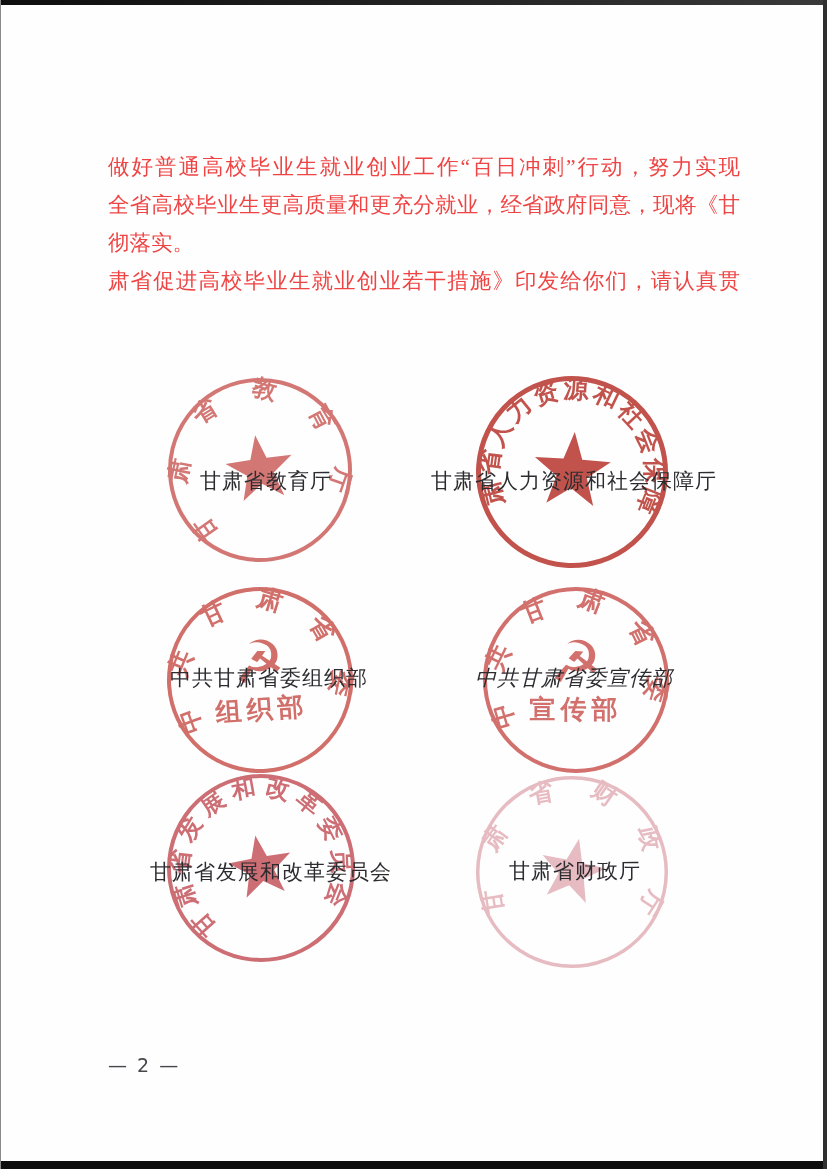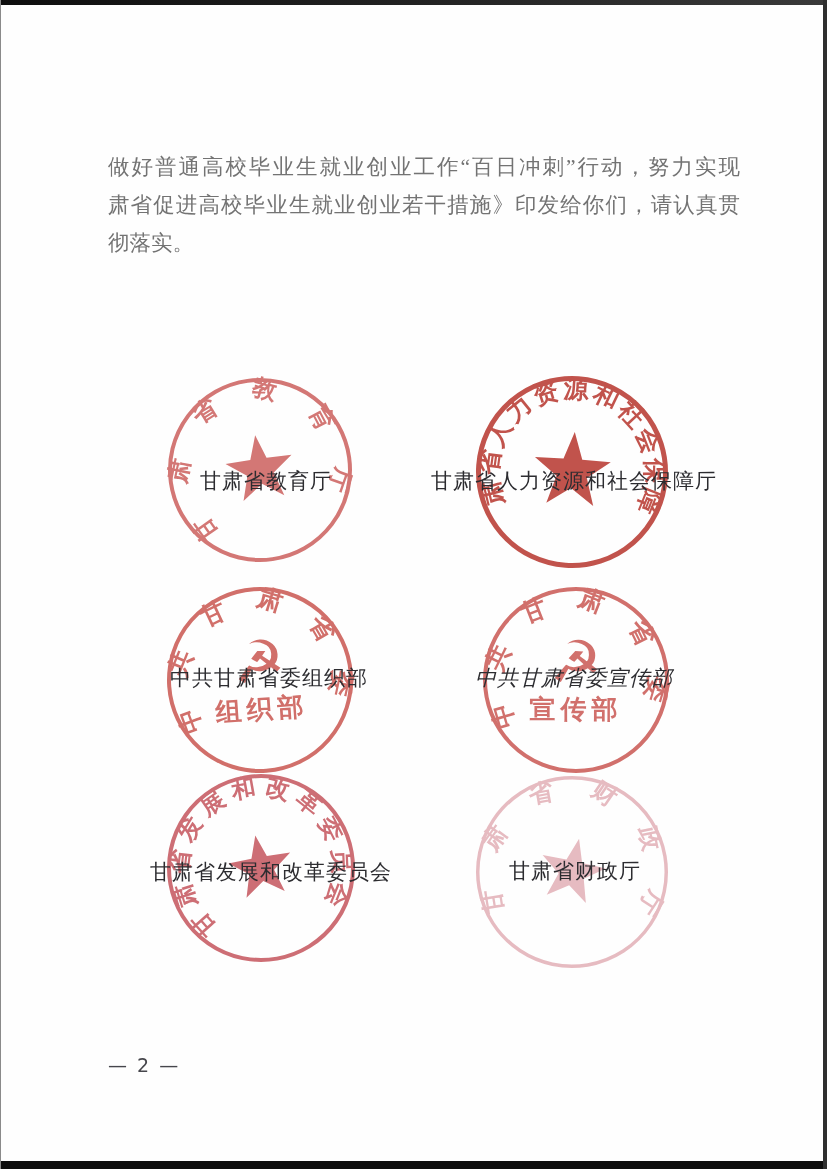--- a/index.html
+++ b/index.html
@@ -18,21 +18,21 @@
   
   .edge { position: absolute; }
   .edge-top    { left: 0; top: 0; width: 827px; height: 5px;  background: linear-gradient(90deg,#0e0e0e,#262626 60%,#3a3a3a); }
   .edge-bottom { left: 0; top: 1161px; width: 827px; height: 8px; background: #0d0d0d; }
   .edge-right  { left: 823px; top: 0; width: 4px; height: 1169px; background: #2f2f2f; }
   .edge-left   { left: 0; top: 0; width: 1px; height: 1169px; background: #8a8a8a; }
 
   
   .paragraph {
     position: absolute; left: 108px; top: 148px; width: 632px;
-    font-size: 21.5px; line-height: 38px; color: #737373;
+    font-size: 21.5px; line-height: 38px; color: #ef4444;
     font-family: "Liberation Serif", serif;
   }
   .pline { white-space: nowrap; }
   .pline.just { text-align: justify; text-align-last: justify; white-space: normal; }
 
   
   .seal-label {
     position: absolute; transform: translate(-50%, -50%);
     font-size: 21px; color: #2c2c30; letter-spacing: 1px;
     white-space: nowrap; z-index: 5;
@@ -51,22 +51,23 @@
 <body>
 
 <div class="page">
   <div class="edge edge-top"></div>
   <div class="edge edge-bottom"></div>
   <div class="edge edge-right"></div>
   <div class="edge edge-left"></div>
 
   <div class="paragraph">
     <div class="pline just">做好普通高校毕业生就业创业工作“百日冲刺”行动，努力实现</div>
+    <div class="pline just">全省高校毕业生更高质量和更充分就业，经省政府同意，现将《甘</div>
+    <div class="pline">彻落实。</div>
     <div class="pline just">肃省促进高校毕业生就业创业若干措施》印发给你们，请认真贯</div>
-    <div class="pline">彻落实。</div>
   </div>
 
   <div id="seals">
       <svg width="212" height="212" viewBox="-106 -106 212 212" class="seal-svg" style="left: 154px; top: 364px; opacity: 0.78; filter: blur(0.45px); mix-blend-mode: multiply;">
         <g transform="rotate(-8)">
           <circle r="90" fill="none" stroke="#c8514e" stroke-width="4"></circle>
           <polygon points="0.0,-35.0 8.2,-11.3 33.3,-10.8 13.3,4.3 20.6,28.3 0.0,14.0 -20.6,28.3 -13.3,4.3 -33.3,-10.8 -8.2,-11.3" fill="#c8514e"></polygon>
           <path id="sealarc0" d="M -58.1 40.8 A 71 71 0 1 1 58.1 40.8" fill="none"></path>
           <text font-size="24" font-weight="bold" fill="#c8514e" letter-spacing="34" font-family="&quot;Liberation Serif&quot;, serif"><textPath href="#sealarc0" xlink:href="#sealarc0" startOffset="50%" text-anchor="middle">甘肃省教育厅</textPath></text>
         </g>

